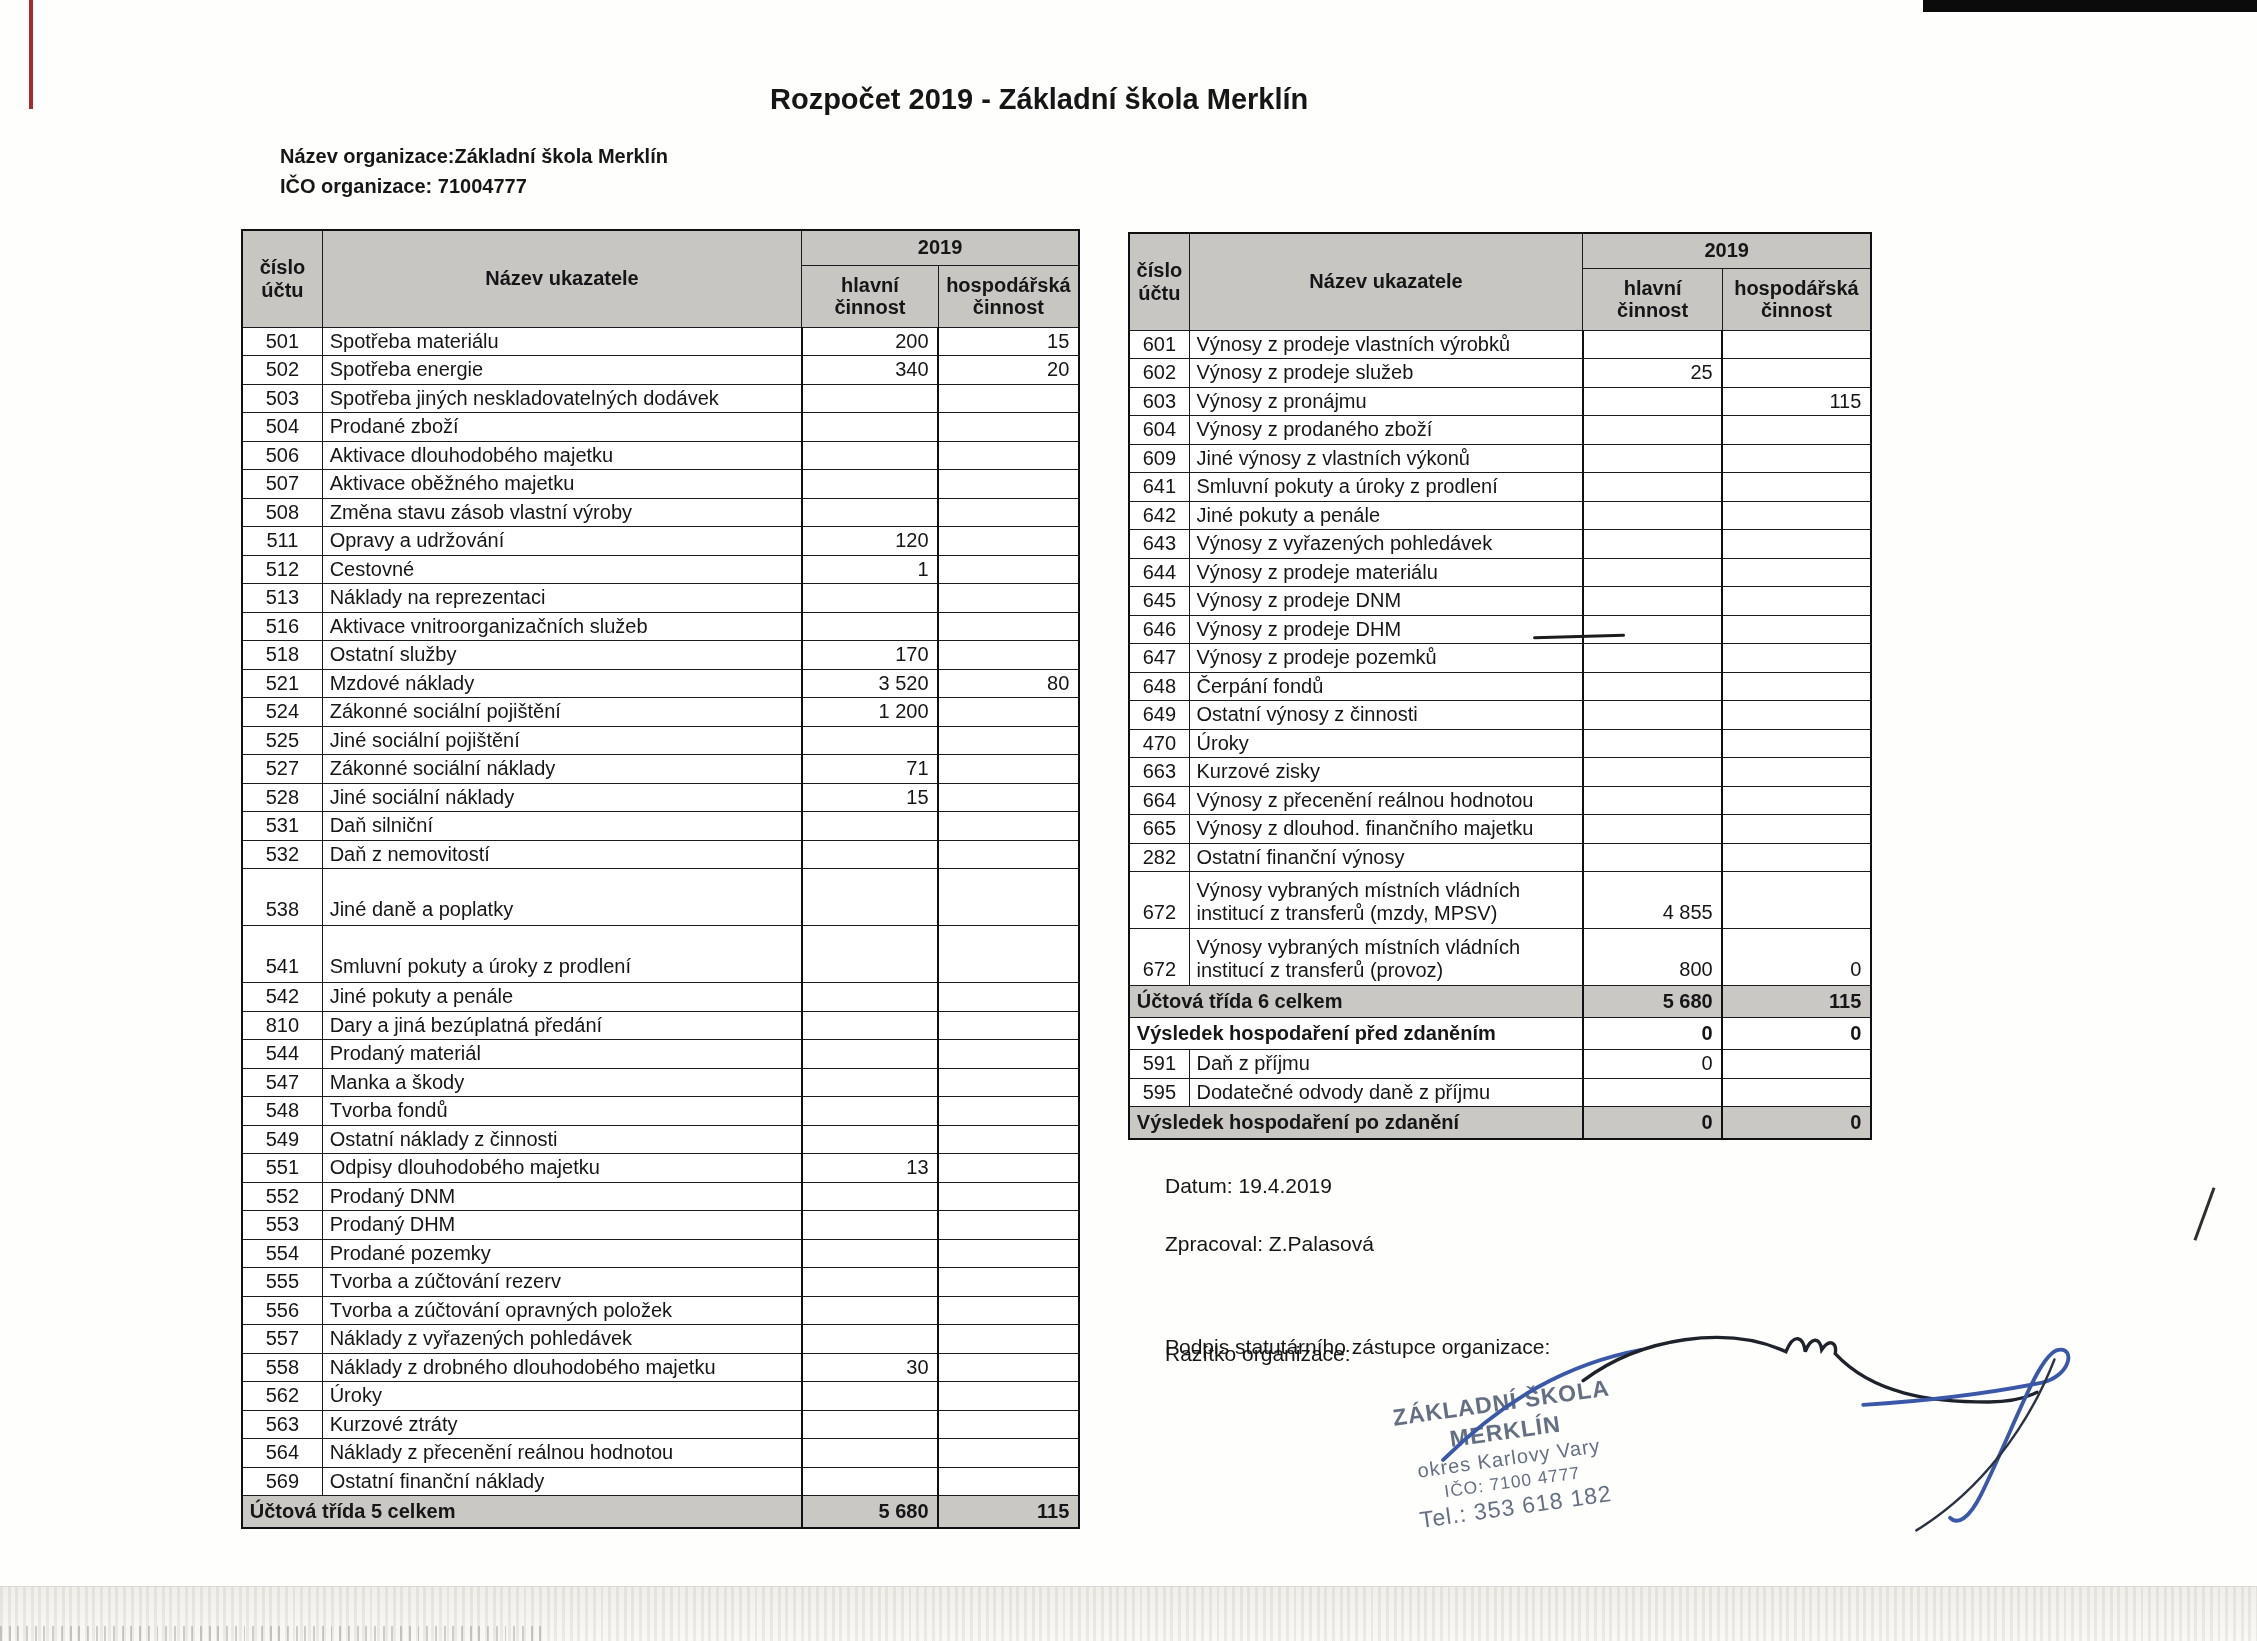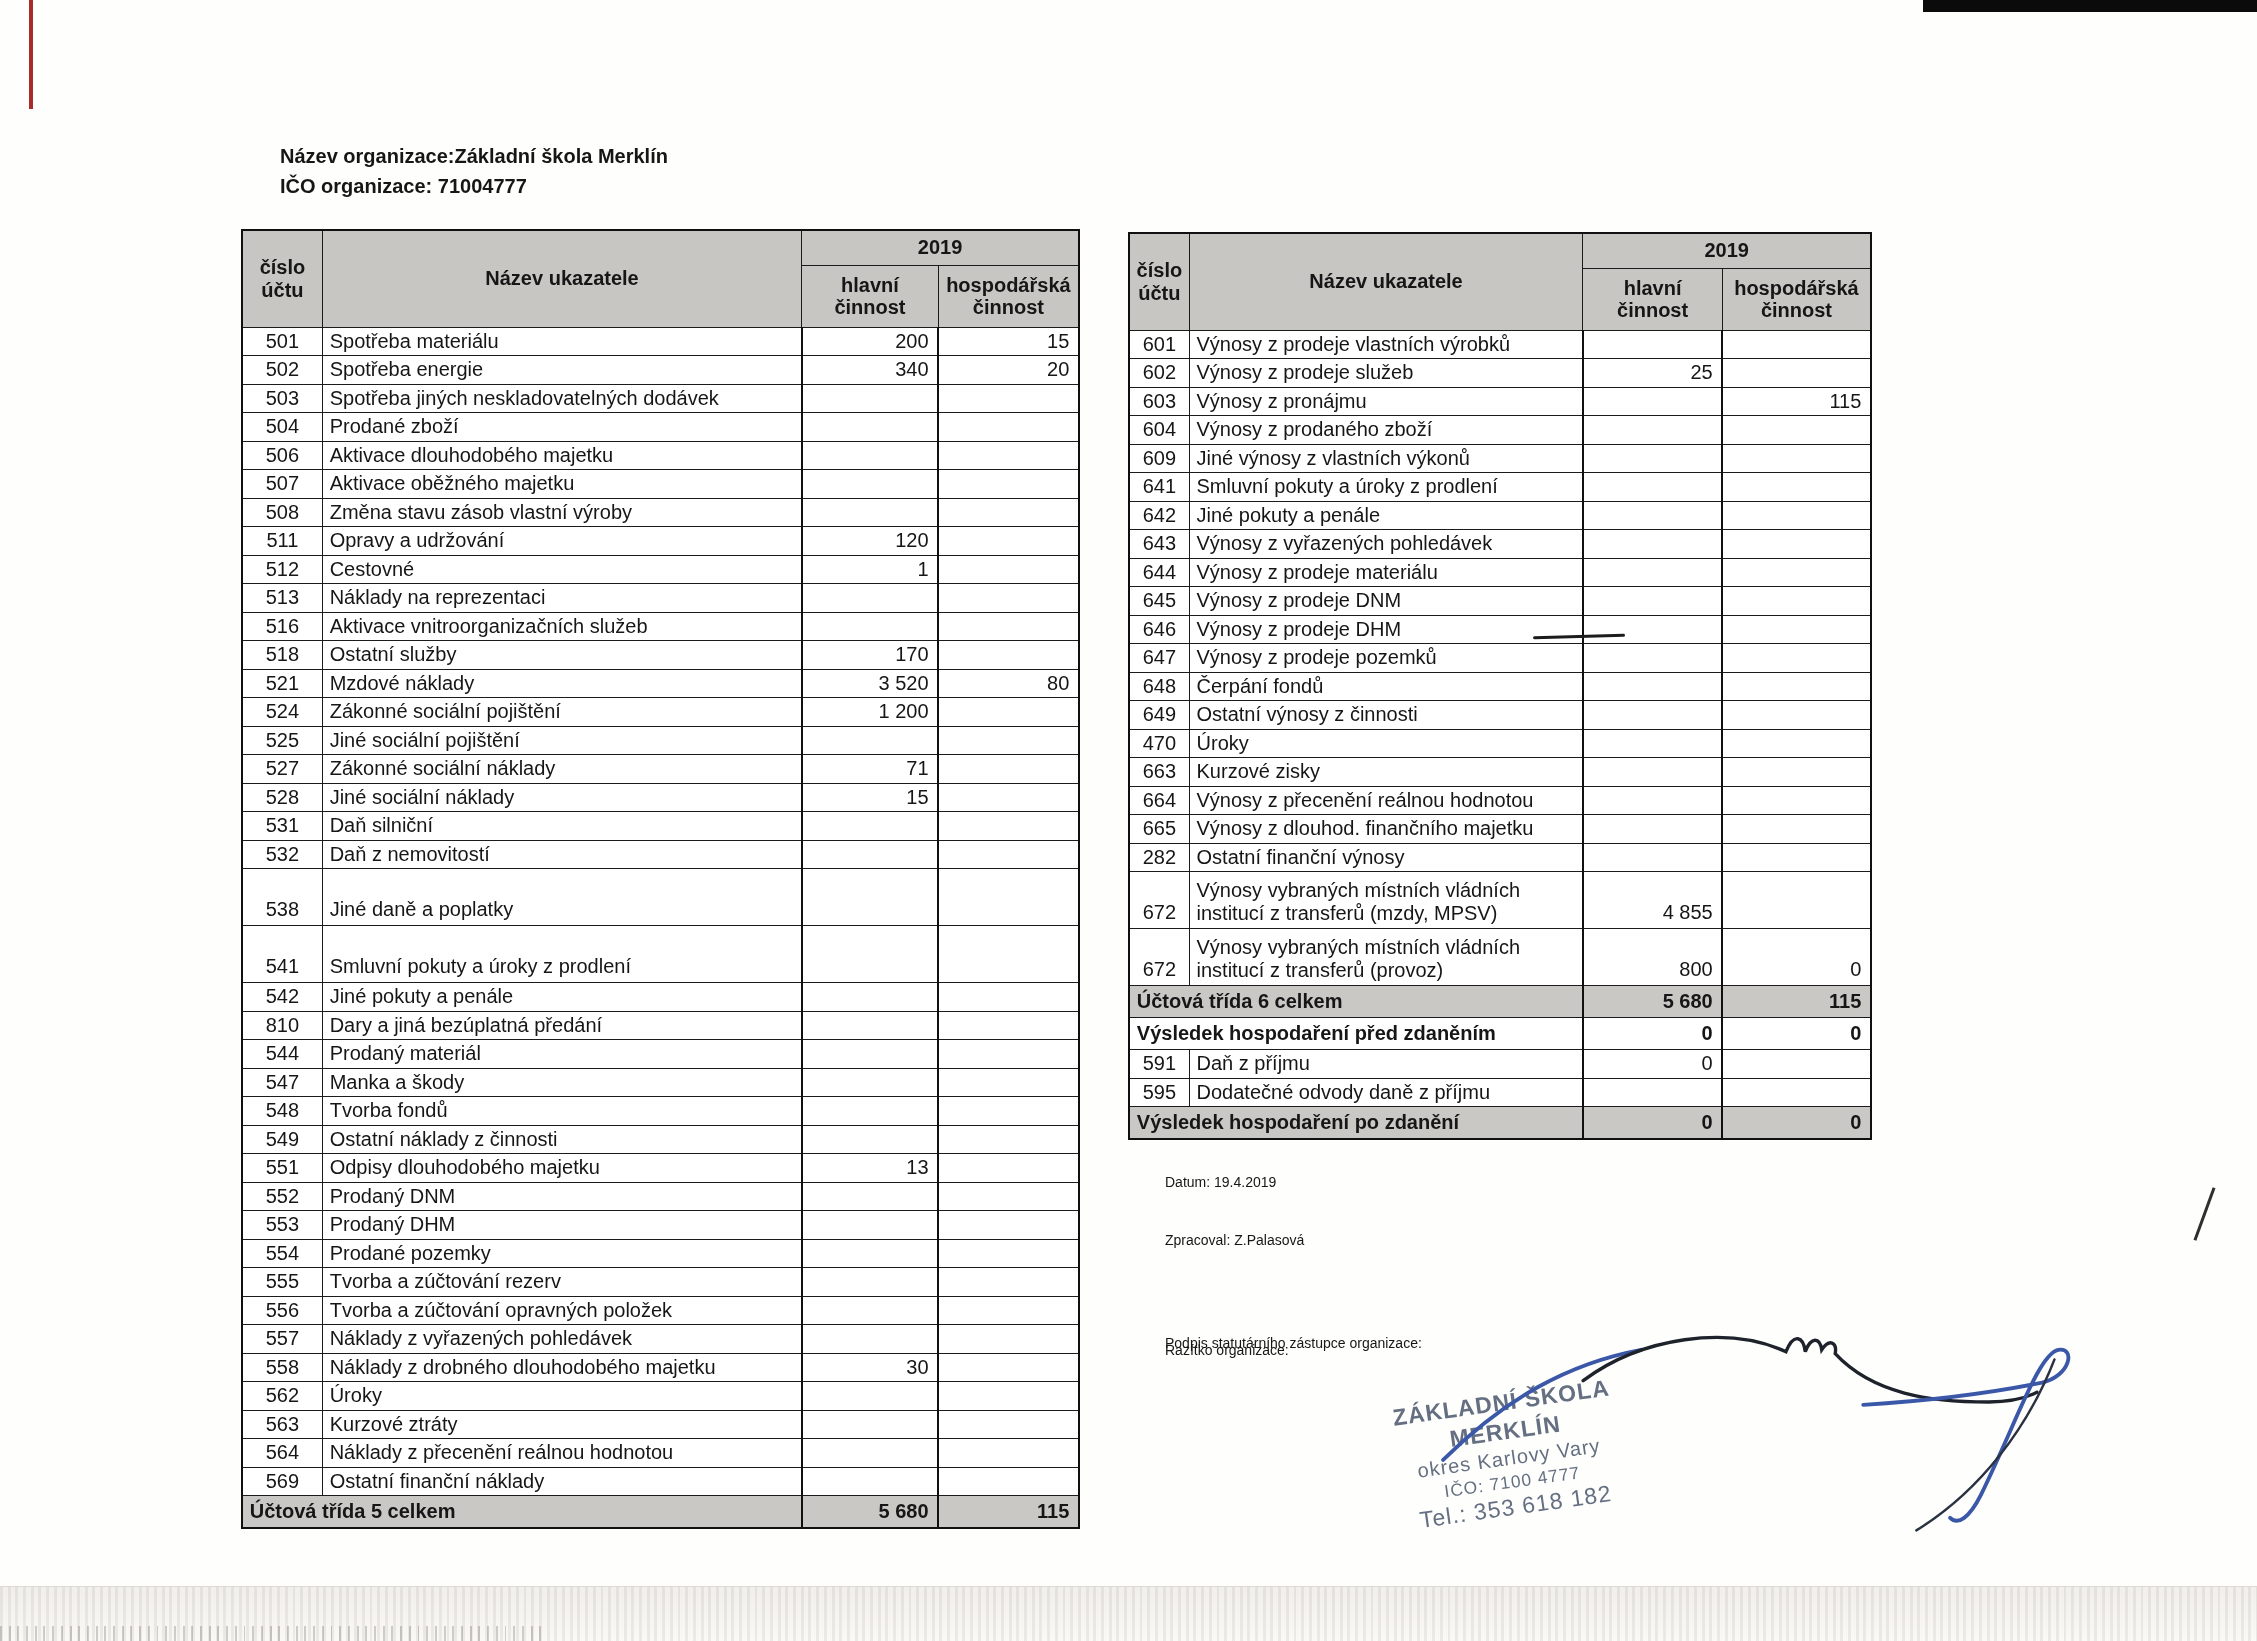--- a/index.html
+++ b/index.html
@@ -31,21 +31,21 @@
   td.lbl{white-space:nowrap;padding-left:6.8px;text-align:left;}
   td.val{text-align:right;padding-right:8.7px;border-left:2.9px solid #101010;}
   tr.total td{background:#c9c8c5;font-weight:700;}
   tr.result td{font-weight:700;}
   tr.wraprow td.nm{white-space:normal;line-height:1.12;font-size:20px;padding-top:1.9px;}
 
   #expenses-table{left:241px;top:229px;width:839px;}
   #revenues-table{left:1128px;top:232px;width:744px;}
 
   
-  .foot-line{position:absolute;left:1165px;font-size:14px;white-space:nowrap;}
+  .foot-line{position:absolute;left:1165px;font-size:21px;white-space:nowrap;}
   .f-date{top:1174px;}
   .f-prep{top:1232px;}
   .f-sign{top:1287px;margin-top:48px;}
   .f-stamp{top:1342px;}
 
   
   .stamp{
     position:absolute;left:1359px;top:1388px;width:299px;text-align:center;
     transform:rotate(-8deg);color:#5a6579;opacity:.93;letter-spacing:1px;
   }
@@ -75,20 +75,21 @@
   }
 </style>
 </head>
 <body>
 
 <div class="sheet">
 
   <div class="artifact-red-line"></div>
   <div class="artifact-black-bar"></div>
 
+  <div class="page-title">Rozpočet 2019 - Základní škola Merklín</div>
   <div class="org-line org-name">Název organizace:Základní škola Merklín</div>
   <div class="org-line org-ico">IČO organizace: 71004777</div>
 
   <table class="budget-table" id="expenses-table">
     <colgroup>
         <col style="width:80px">
         <col style="width:477px">
         <col style="width:136px">
         <col style="width:140px">
       </colgroup>

